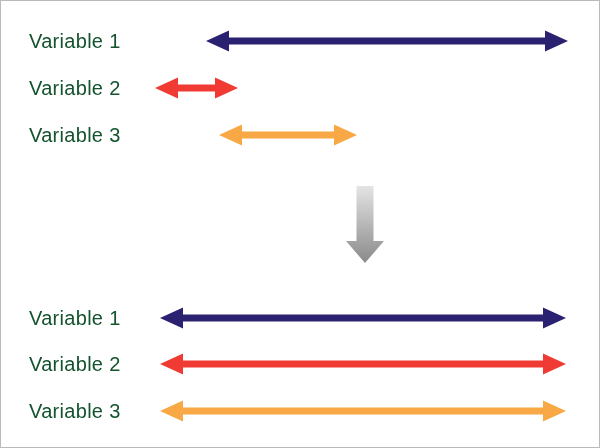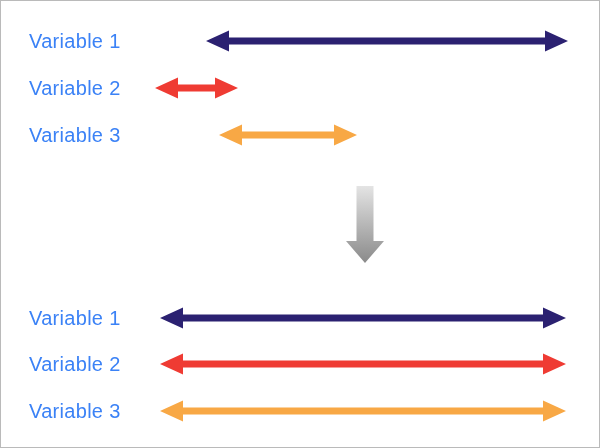--- a/index.html
+++ b/index.html
@@ -21,21 +21,21 @@
     position: absolute;
     left: 0;
     top: 0;
   }
   .var-label {
     position: absolute;
     left: 28px;
     font-size: 20px;
     font-weight: 400;
     letter-spacing: 0.3px;
-    color: #3b82f6;
+    color: #14532d;
     line-height: 24px;
     white-space: nowrap;
   }
 </style>
 </head>
 <body>
 
 <div class="frame">
 
   <svg id="arrow-layer" class="arrow-layer" width="600" height="448">

